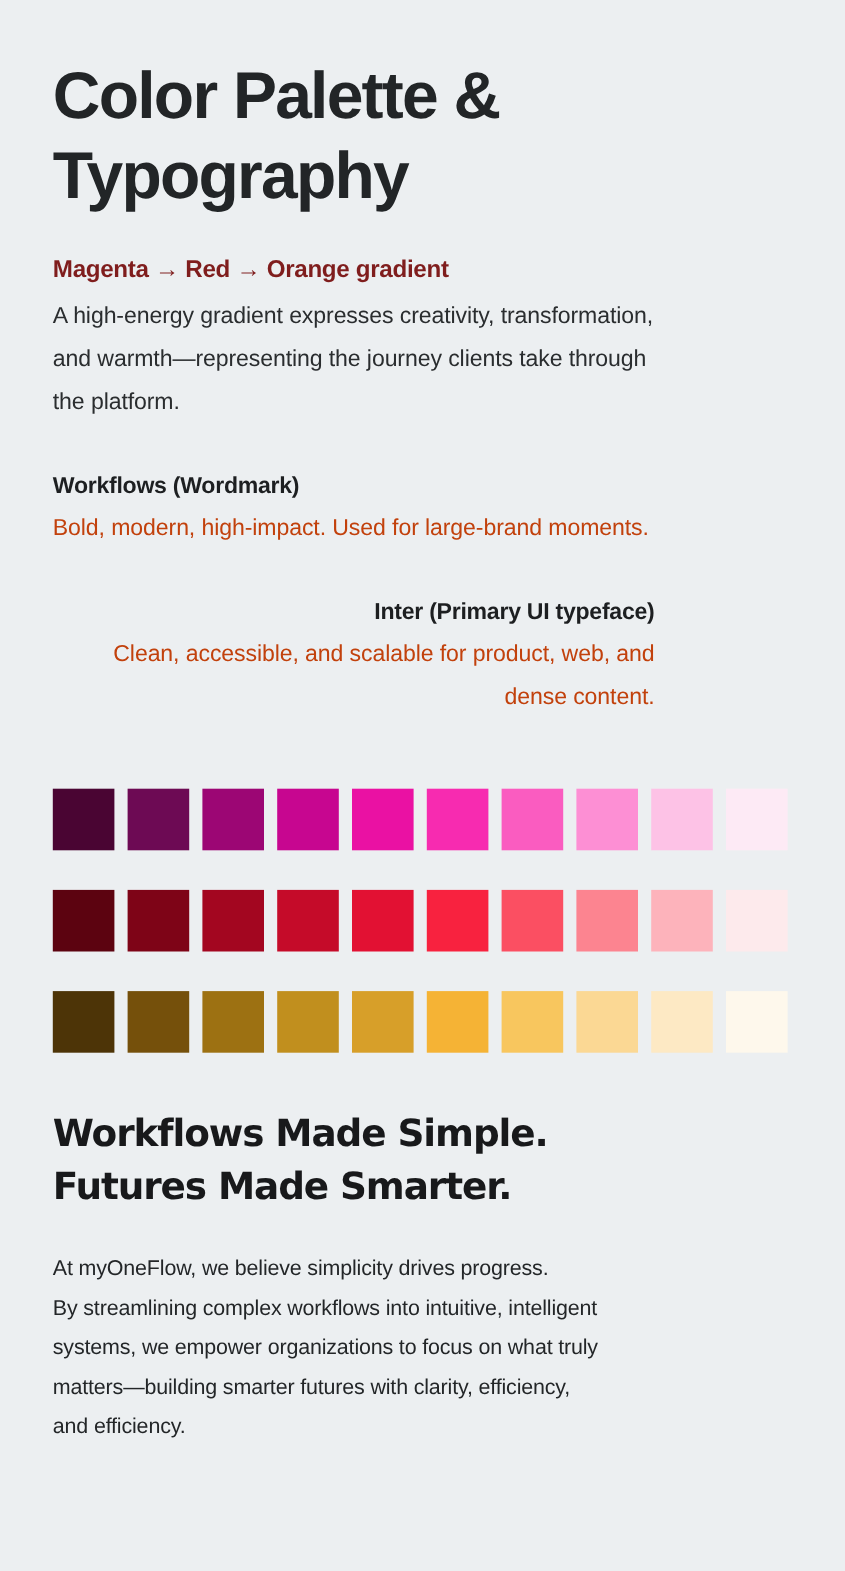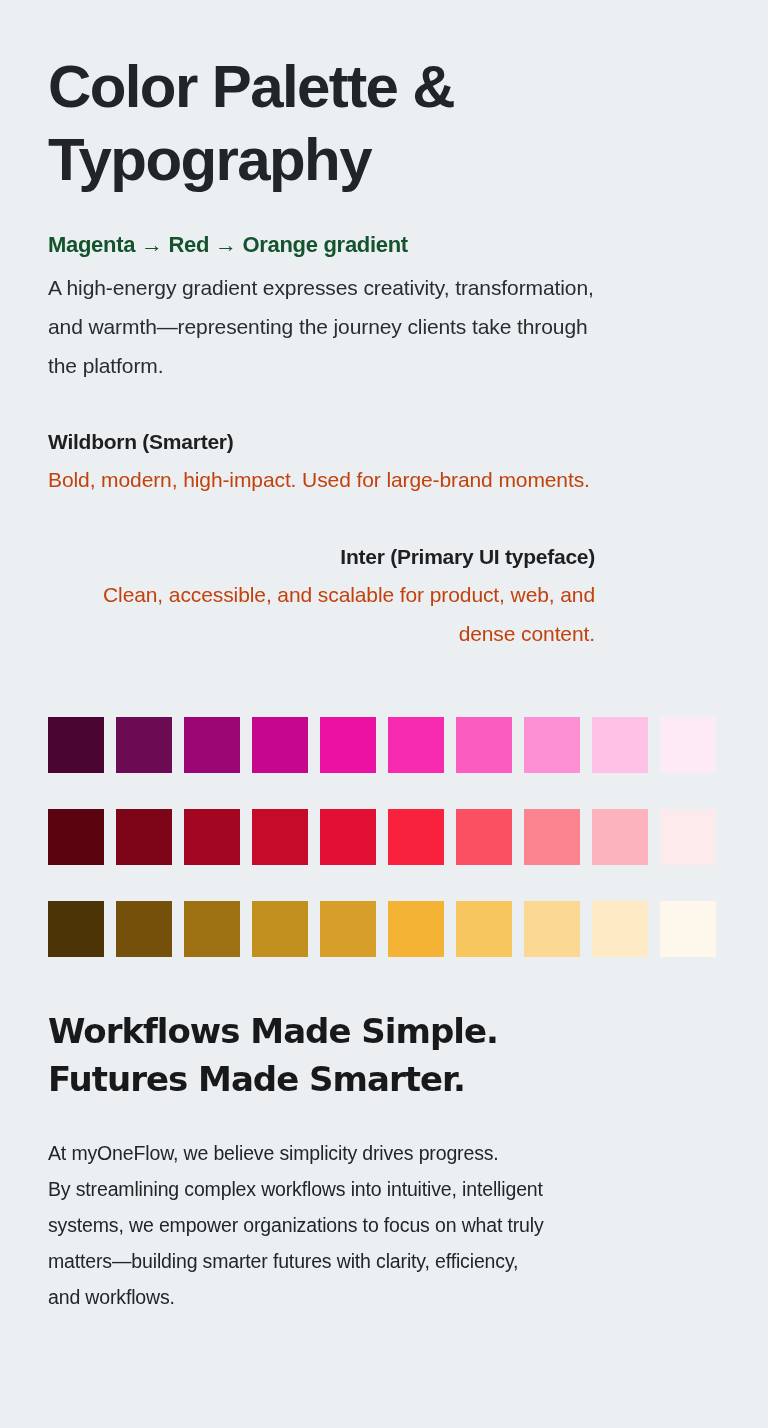--- a/index.html
+++ b/index.html
@@ -29,21 +29,21 @@
     color: #222527;
     margin: 0;
     padding-top: 2px;
   }
 
   
   .gradient-label {
     font-size: 22px;
     font-weight: 700;
     letter-spacing: -0.3px;
-    color: #14532d;
+    color: #7f1d1d;
     margin-top: 36px;
   }
   .gradient-desc {
     font-size: 21px;
     line-height: 1.86;
     color: #2a2d2f;
     margin-top: 10px;
     max-width: 640px;
     letter-spacing: -0.1px;
   }
@@ -119,21 +119,21 @@
 <body style="background: rgb(236, 239, 241); color: rgb(33, 33, 33);">
 
 <div class="page">
 
   <h1 class="page-title">Color Palette &amp; Typography</h1>
 
   <div class="gradient-label">Magenta → Red → Orange gradient</div>
   <p class="gradient-desc">A high-energy gradient expresses creativity, transformation, and warmth—representing the journey clients take through the platform.</p>
 
   <div class="type-block">
-    <div class="type-name">Wildborn (Smarter)</div>
+    <div class="type-name">Workflows (Wordmark)</div>
     <p class="type-desc">Bold, modern, high-impact. Used for large-brand moments.</p>
   </div>
 
   <div class="type-block second">
     <div class="type-name">Inter (Primary UI typeface)</div>
     <p class="type-desc">Clean, accessible, and scalable for product, web, and dense content.</p>
   </div>
 
   <div class="swatches">
     <div class="swatch-row">
@@ -177,16 +177,16 @@
   <div class="tagline">
     <span class="line">Workflows Made Simple.</span>
     <span class="line">Futures Made Smarter.</span>
   </div>
 
   <p class="closing">
     <span class="line">At myOneFlow, we believe simplicity drives progress.</span>
     <span class="line">By streamlining complex workflows into intuitive, intelligent</span>
     <span class="line">systems, we empower organizations to focus on what truly</span>
     <span class="line">matters—building smarter futures with clarity, efficiency,</span>
-    <span class="line">and workflows.</span>
+    <span class="line">and efficiency.</span>
   </p>
 
 </div>
 
 </body></html>

